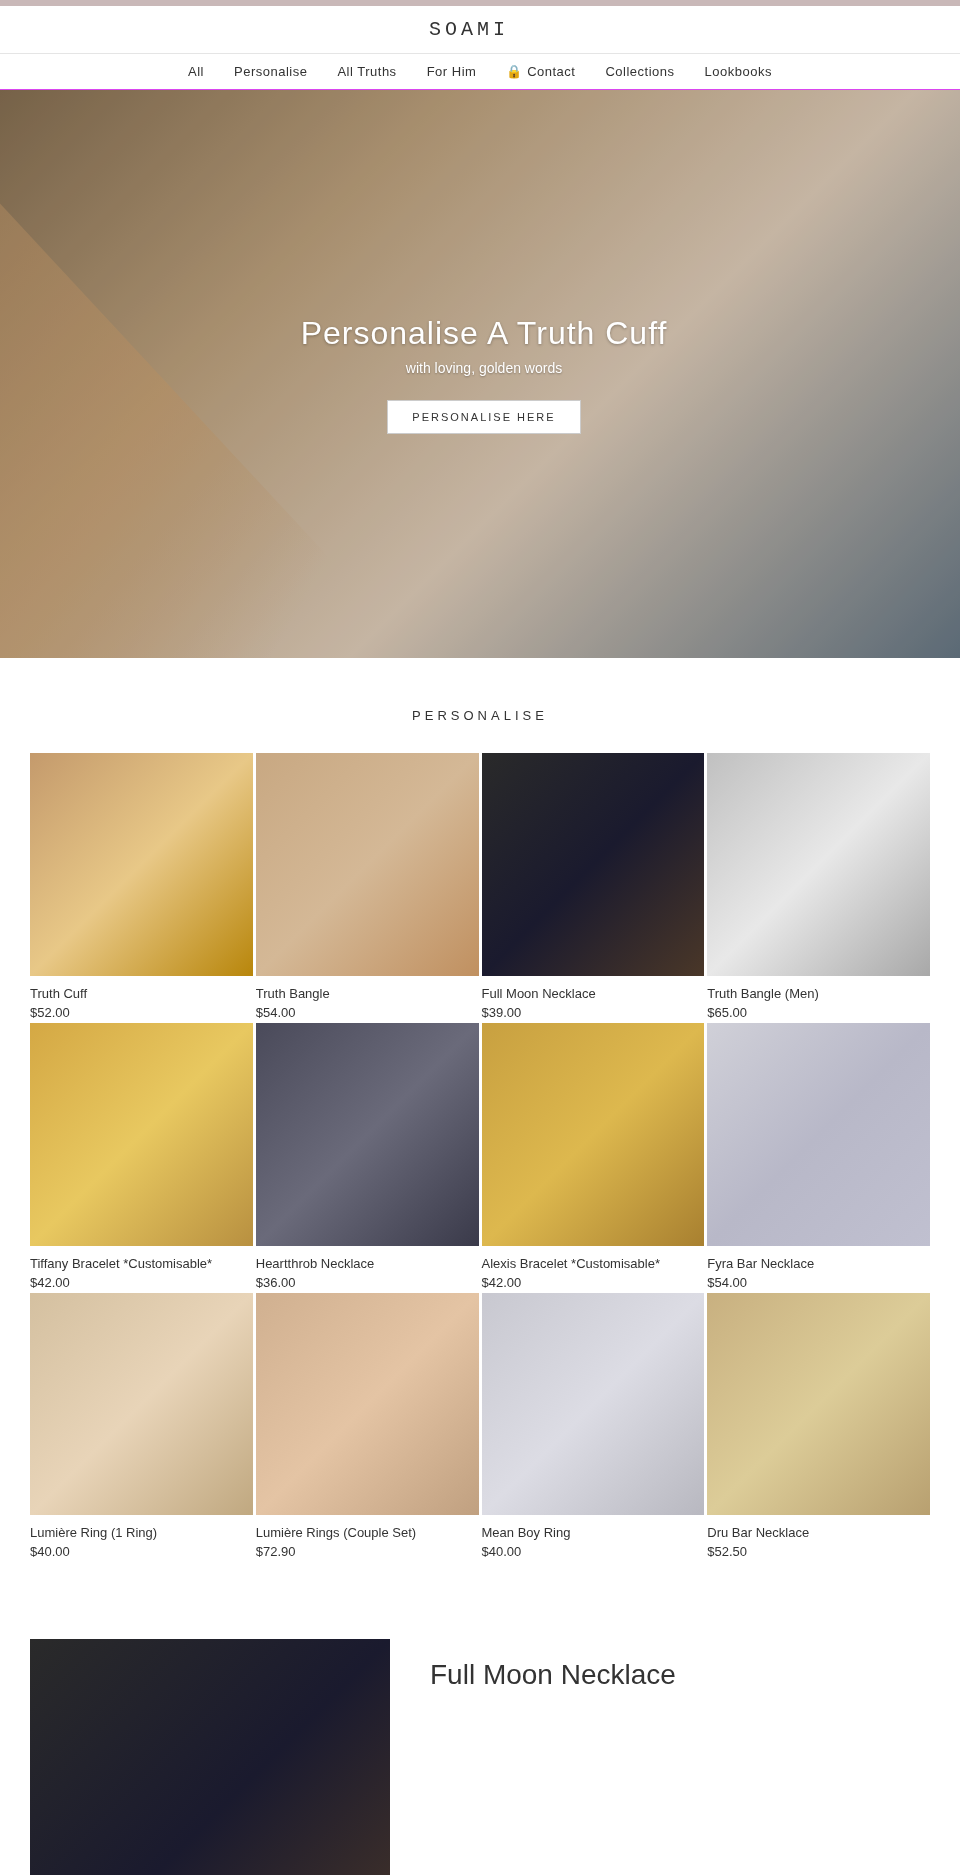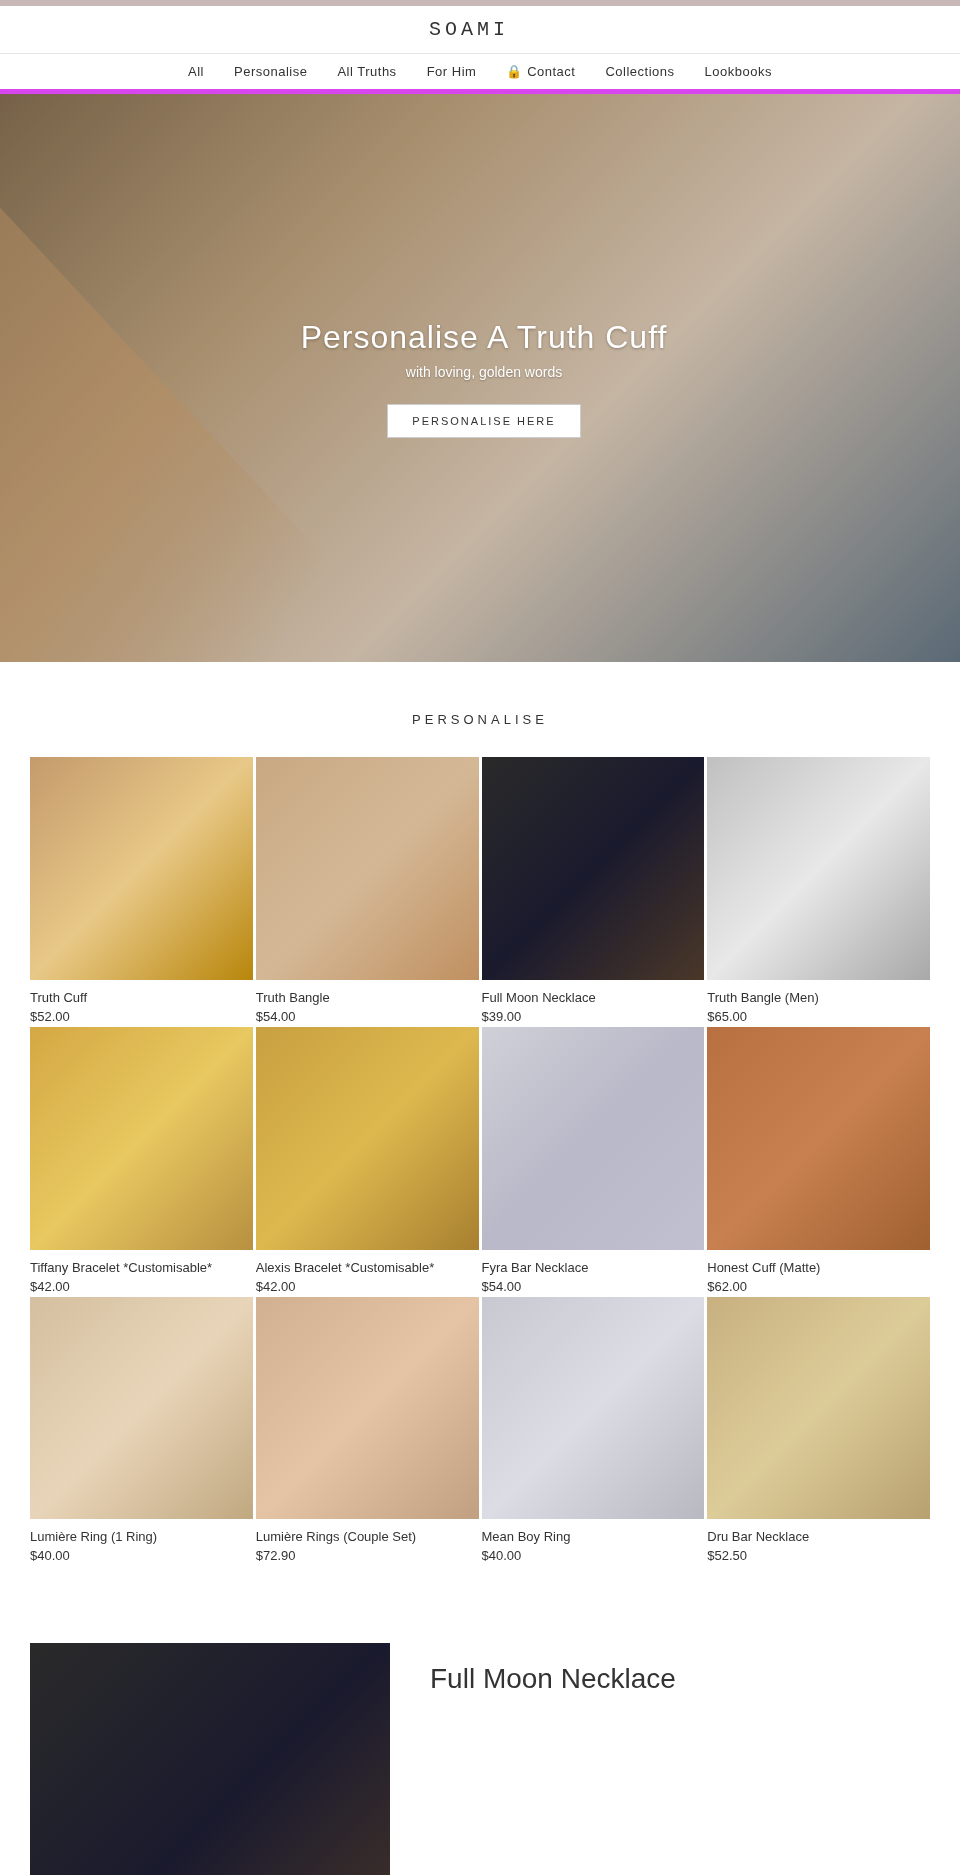--- a/index.html
+++ b/index.html
@@ -30,21 +30,21 @@
     }
     .header-right { display: flex; align-items: center; gap: 14px; }
     .icon-btn { background: none; border: none; cursor: pointer; padding: 4px; }
 
     
     .nav {
       display: flex;
       justify-content: center;
       gap: 30px;
       padding: 10px 20px;
-      border-bottom: 5px solid #d946ef;
+      border-bottom: 1px solid #d946ef;
     }
     .nav a {
       text-decoration: none;
       color: #333;
       font-size: 13px;
       letter-spacing: 0.5px;
     }
 
     
     .hero {
@@ -277,39 +277,39 @@
         <p class="product-price">$65.00</p>
       </div>
       <div class="product-item">
         <div class="product-image img-gold-chain">
           <div class="product-image-inner"></div>
         </div>
         <p class="product-name">Tiffany Bracelet *Customisable*</p>
         <p class="product-price">$42.00</p>
       </div>
       <div class="product-item">
+        <div class="product-image img-dark-jewel">
+          <div class="product-image-inner"></div>
+        </div>
+        <p class="product-name">Heartthrob Necklace</p>
+        <p class="product-price">$36.00</p>
+      </div>
+      <div class="product-item">
         <div class="product-image img-chain-gold">
           <div class="product-image-inner"></div>
         </div>
         <p class="product-name">Alexis Bracelet *Customisable*</p>
         <p class="product-price">$42.00</p>
       </div>
       <div class="product-item">
         <div class="product-image img-bar-silver">
           <div class="product-image-inner"></div>
         </div>
         <p class="product-name">Fyra Bar Necklace</p>
         <p class="product-price">$54.00</p>
-      </div>
-      <div class="product-item">
-        <div class="product-image img-copper">
-          <div class="product-image-inner"></div>
-        </div>
-        <p class="product-name">Honest Cuff (Matte)</p>
-        <p class="product-price">$62.00</p>
       </div>
       <div class="product-item">
         <div class="product-image img-rings-gold">
           <div class="product-image-inner"></div>
         </div>
         <p class="product-name">Lumière Ring (1 Ring)</p>
         <p class="product-price">$40.00</p>
       </div>
       <div class="product-item">
         <div class="product-image img-rings-rose">

